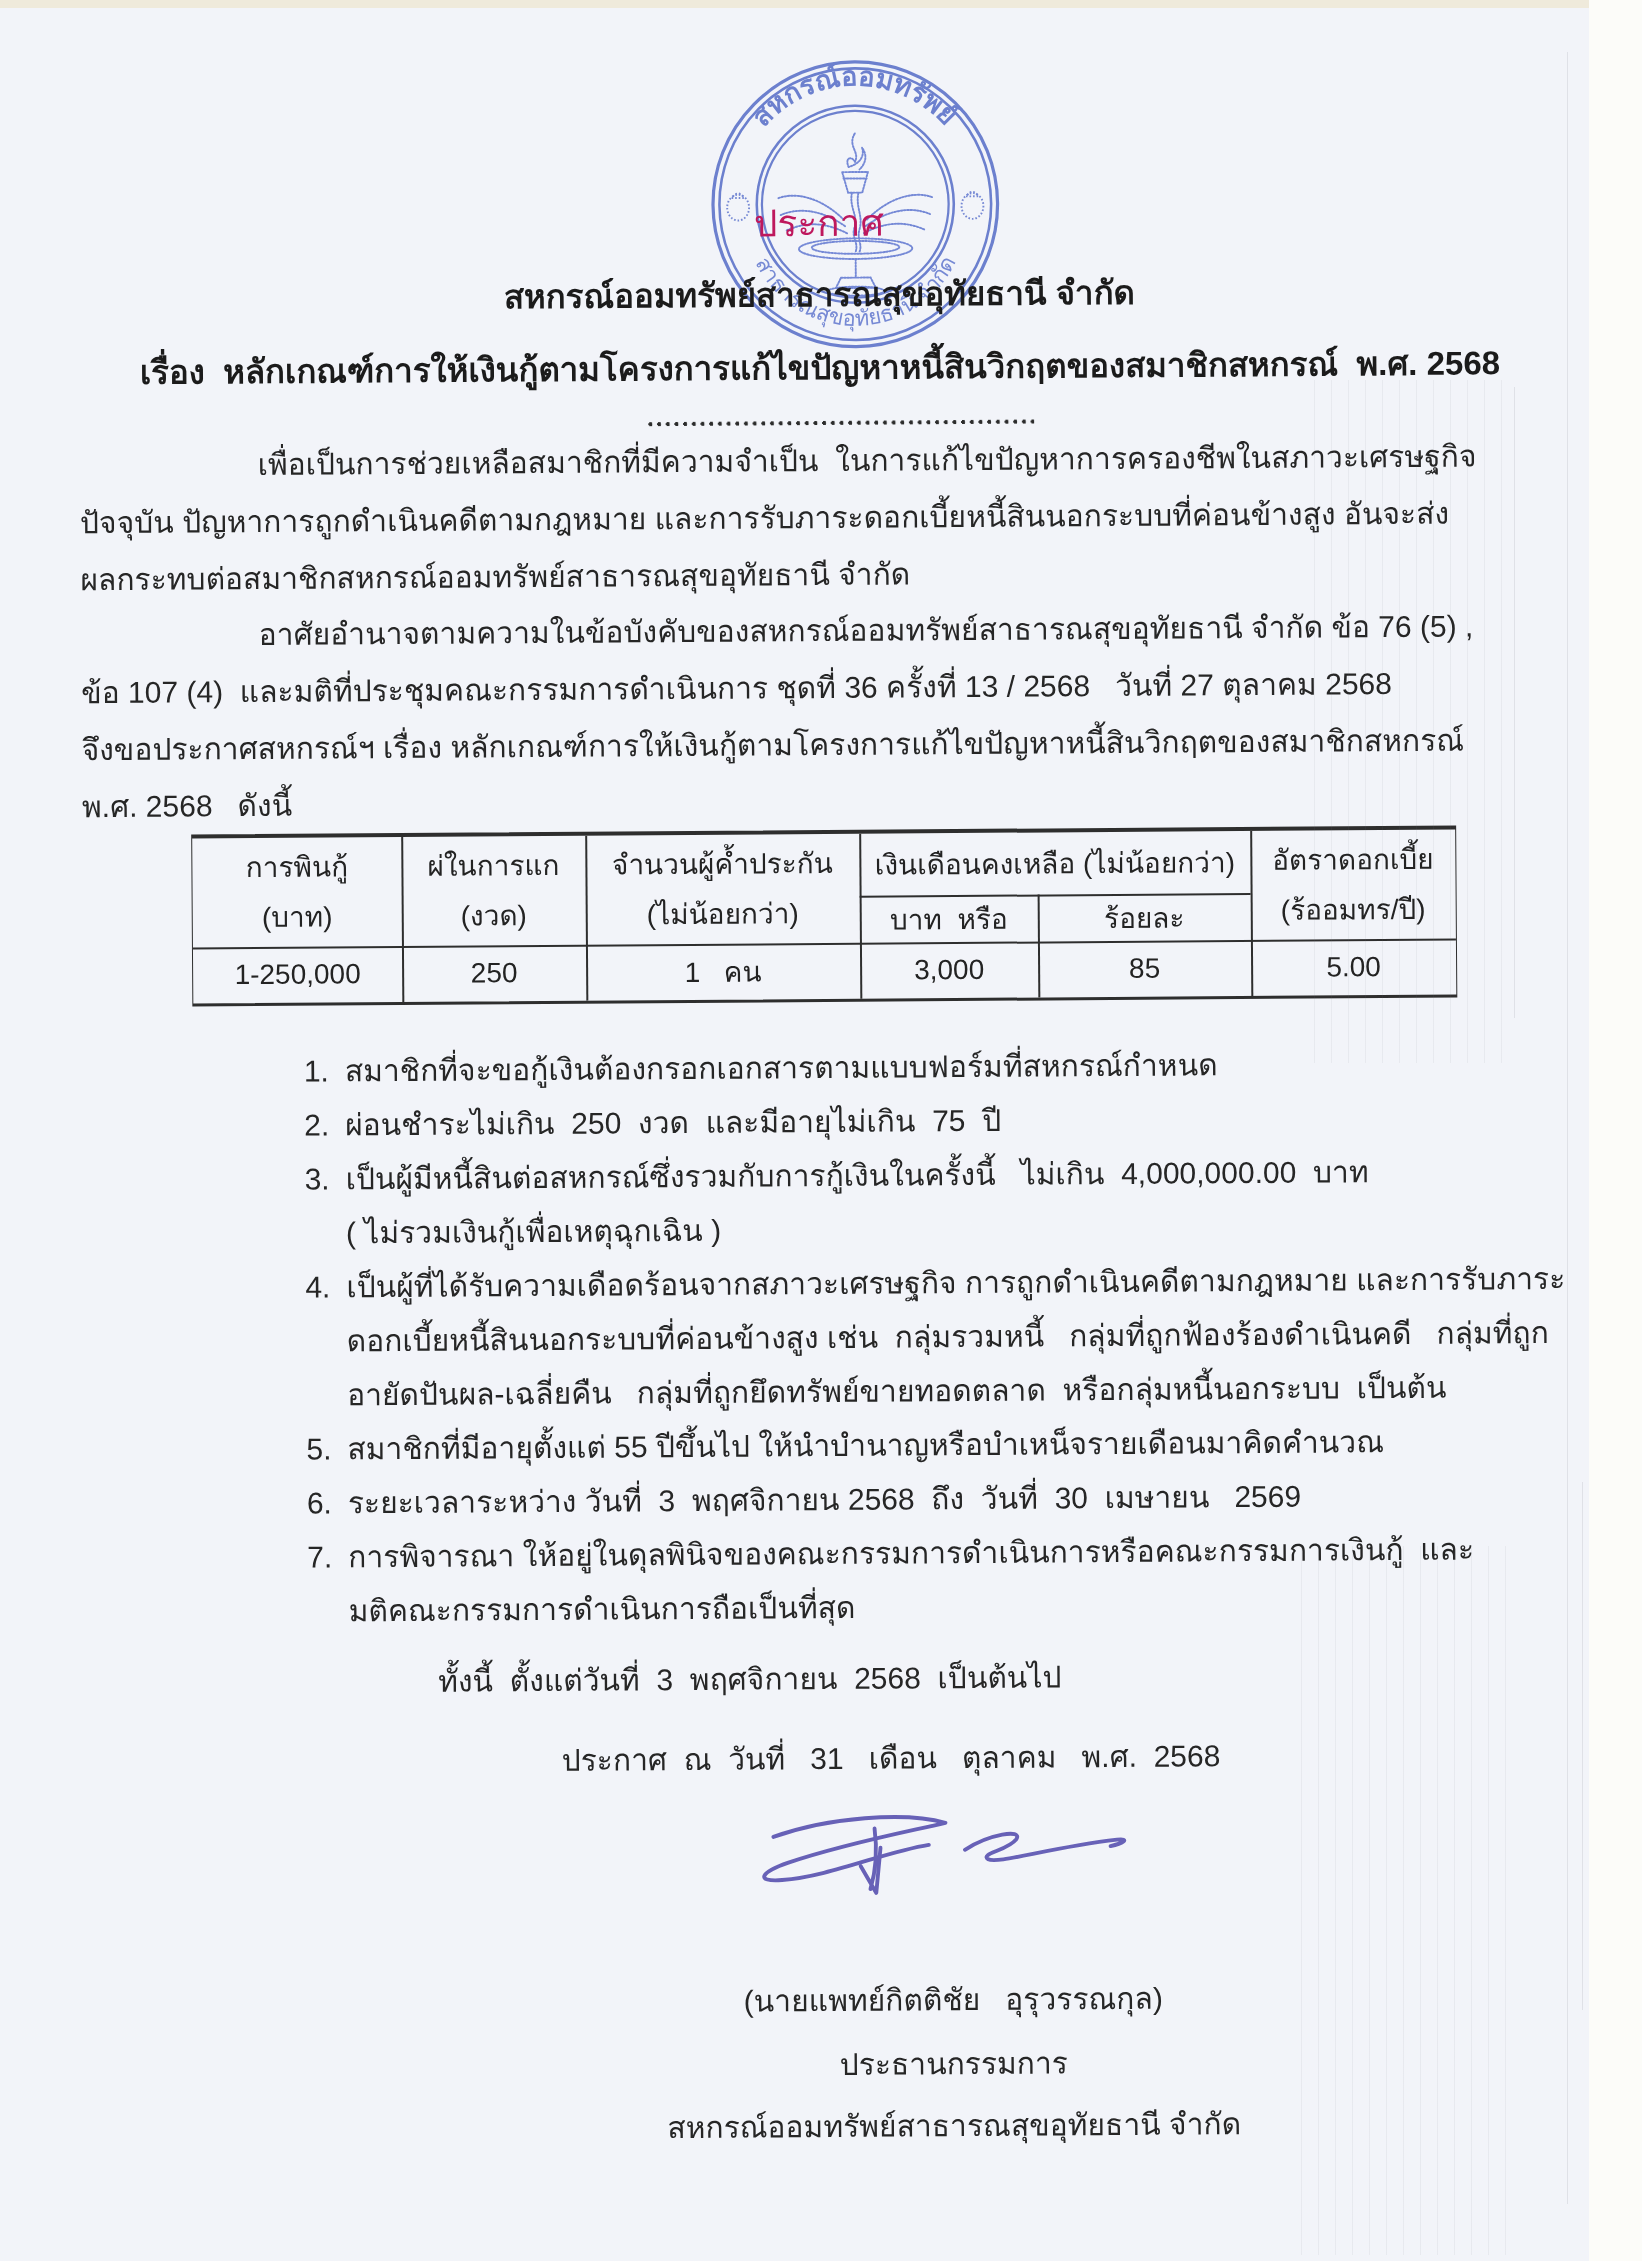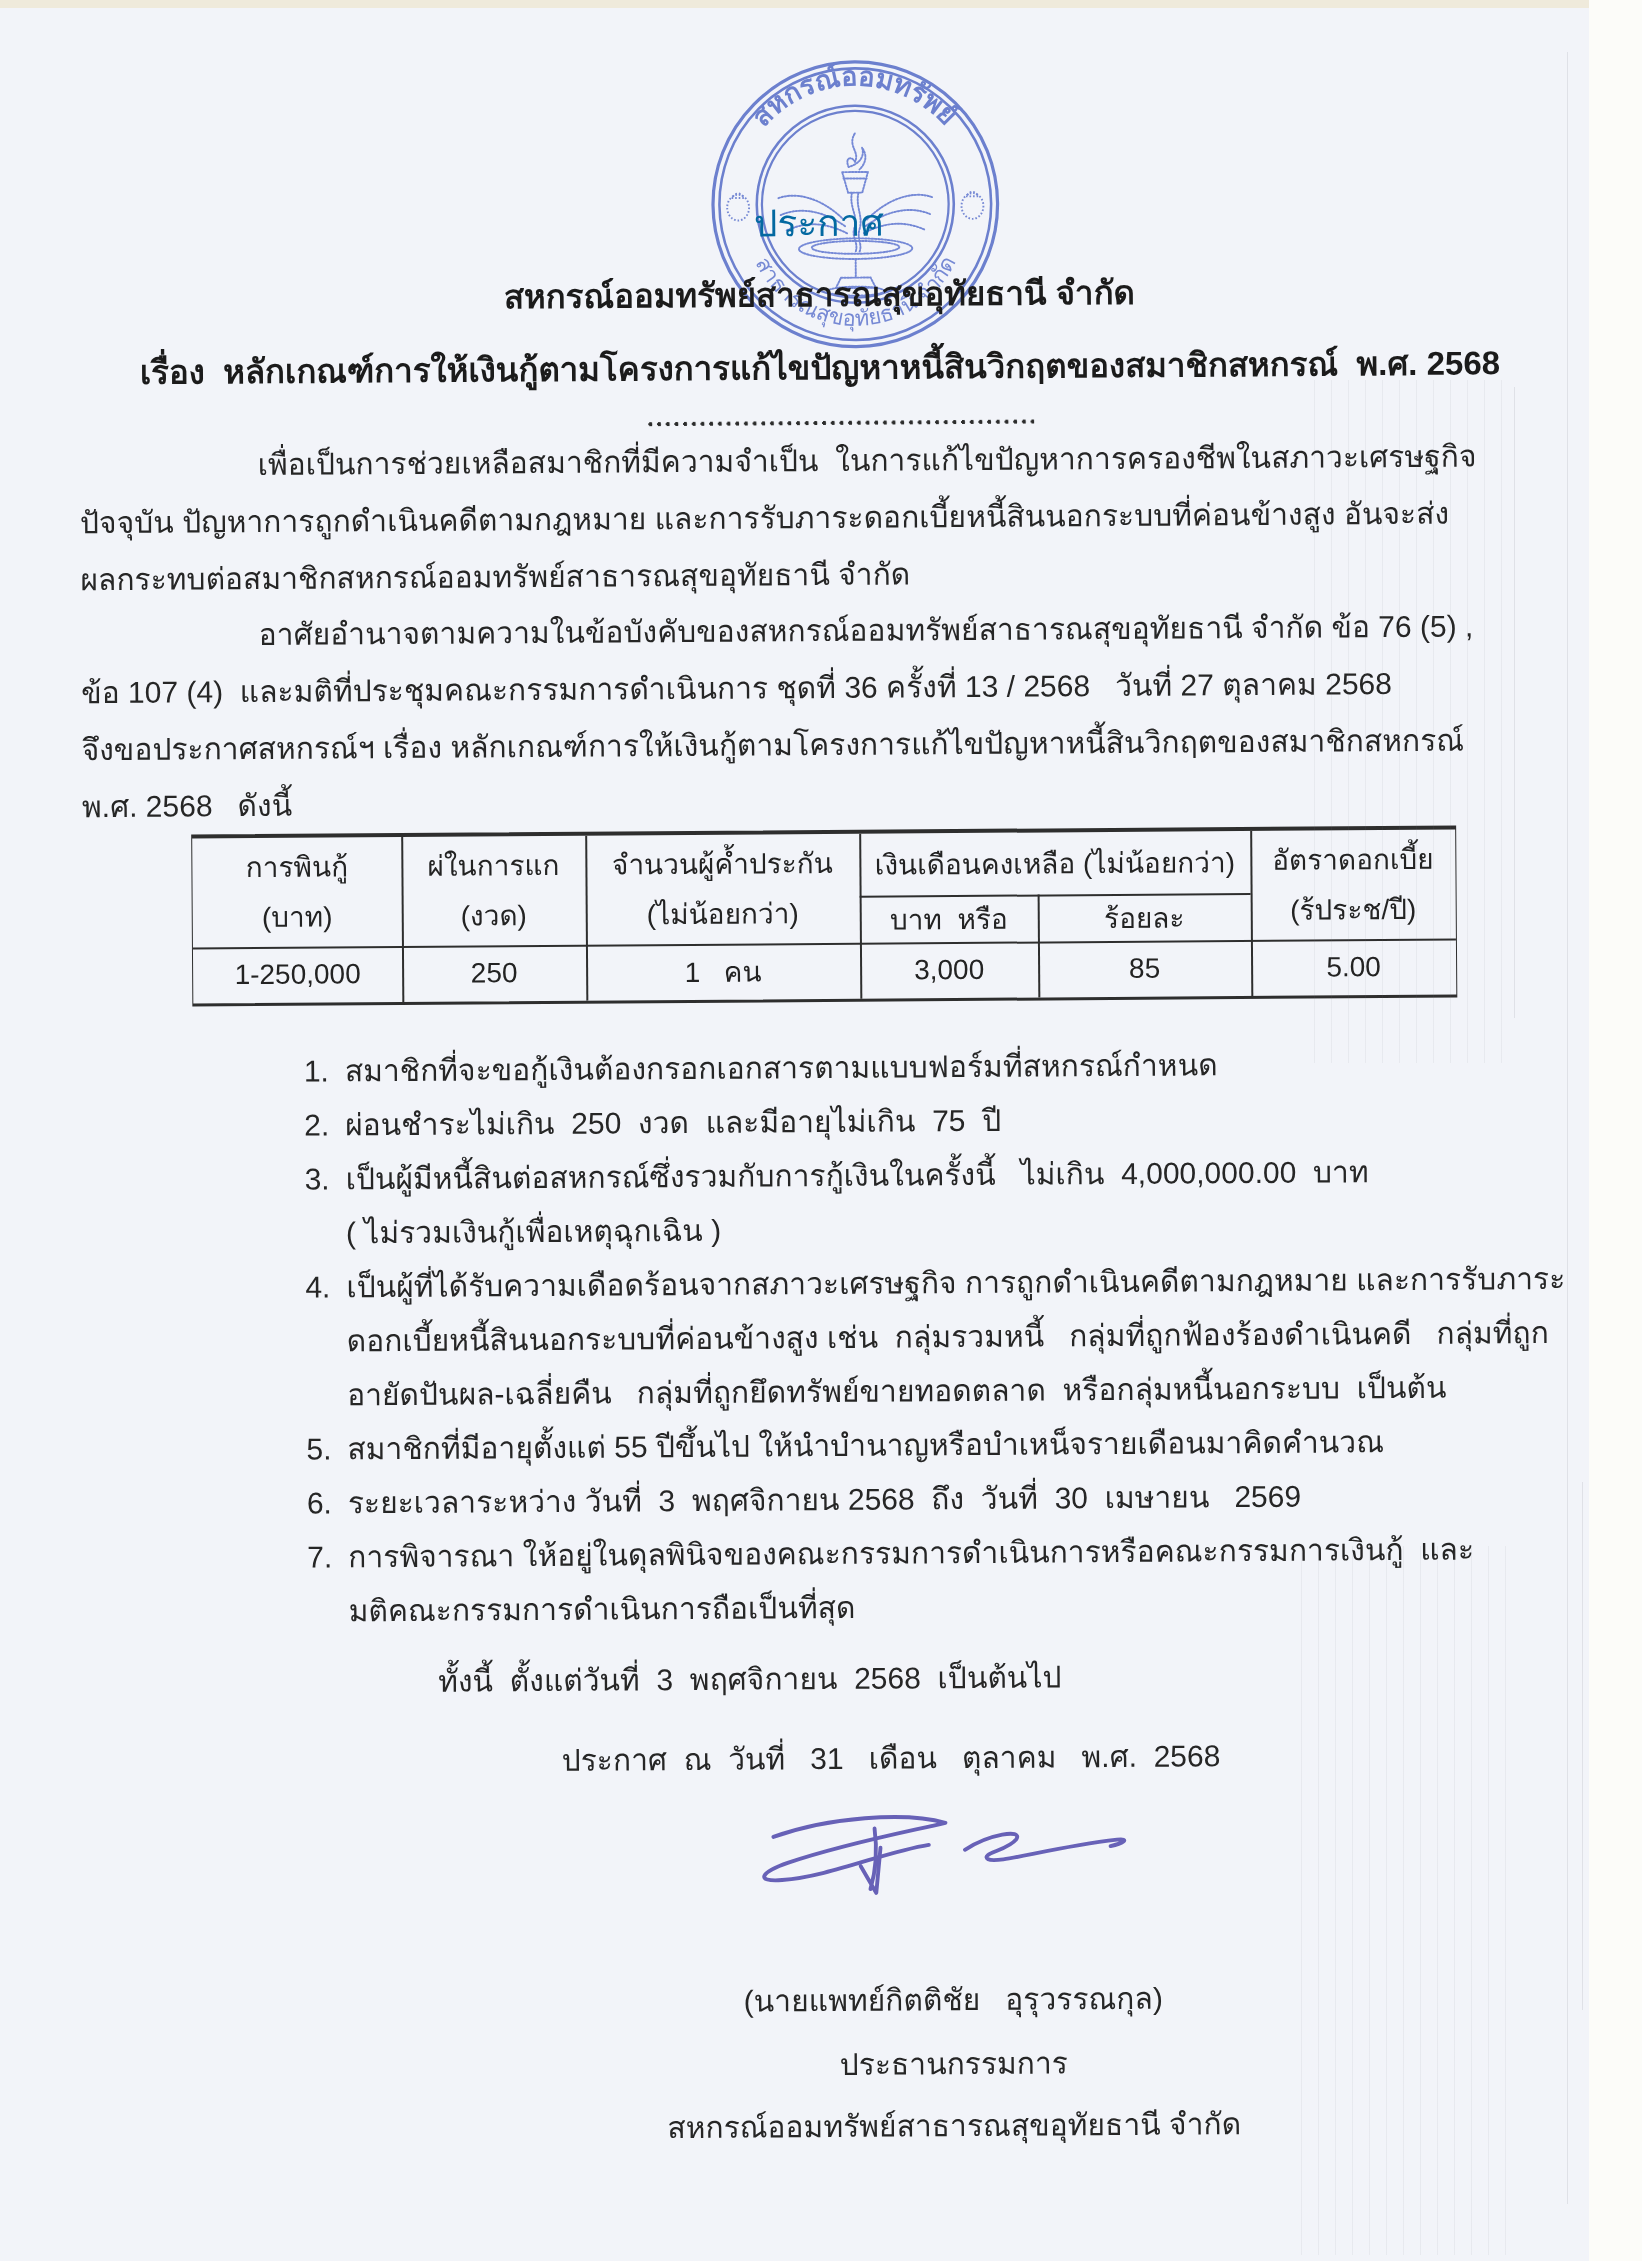--- a/index.html
+++ b/index.html
@@ -14,21 +14,21 @@
   .streaks{
     position:absolute;
     background:repeating-linear-gradient(90deg,rgba(110,115,125,0.10) 0 1.3px,transparent 1.3px 17px);
     opacity:.8;
   }
   .streak{position:absolute;width:1.3px;background:rgba(110,115,125,0.14);}
   #content{position:absolute;left:0;top:0;width:1643px;height:2261px;
     transform:rotate(-0.4deg);transform-origin:821px 1095px;}
 
   .center-line{position:absolute;left:825px;transform:translateX(-50%);white-space:nowrap;}
-  .announce{font-size:37px;line-height:45px;color:#0369a1;}
+  .announce{font-size:37px;line-height:45px;color:#be185d;}
   .doc-title{font-size:33px;line-height:48px;font-weight:bold;color:#1b1b1b;}
 
   #seal{position:absolute;left:716px;top:59px;opacity:.82;}
 
   #divider{
     position:absolute;left:652px;top:419px;width:387px;height:7.7px;
     background-image:radial-gradient(circle at 3.2px 3.9px,#2c2c2c 1.8px,transparent 2.2px);
     background-size:8.7px 7.7px;background-repeat:repeat-x;
   }
 
@@ -149,21 +149,21 @@
       </div>
       <div class="cell hcell" style="left:393px;top:0;width:274px;height:109px">
         <div class="hl">จำนวนผู้ค้ำประกัน</div>
         <div class="hl">(ไม่น้อยกว่า)</div>
       </div>
       <div class="cell" style="left:667px;top:0;width:391px;height:62px">เงินเดือนคงเหลือ (ไม่น้อยกว่า)</div>
       <div class="cell" style="left:667px;top:62px;width:178px;height:47px">บาท&nbsp; หรือ</div>
       <div class="cell" style="left:845px;top:62px;width:213px;height:47px">ร้อยละ</div>
       <div class="cell hcell" style="left:1058px;top:0;width:205px;height:109px">
         <div class="hl">อัตราดอกเบี้ย</div>
-        <div class="hl">(ร้ประช/ปี)</div>
+        <div class="hl">(ร้ออมทร/ปี)</div>
       </div>
 
       <div class="cell" style="left:0;top:109px;width:209px;height:56px">1-250,000</div>
       <div class="cell" style="left:209px;top:109px;width:184px;height:56px">250</div>
       <div class="cell" style="left:393px;top:109px;width:274px;height:56px">1&nbsp;&nbsp; คน</div>
       <div class="cell" style="left:667px;top:109px;width:178px;height:56px">3,000</div>
       <div class="cell" style="left:845px;top:109px;width:213px;height:56px">85</div>
       <div class="cell" style="left:1058px;top:109px;width:205px;height:56px">5.00</div>
     </div>
 

